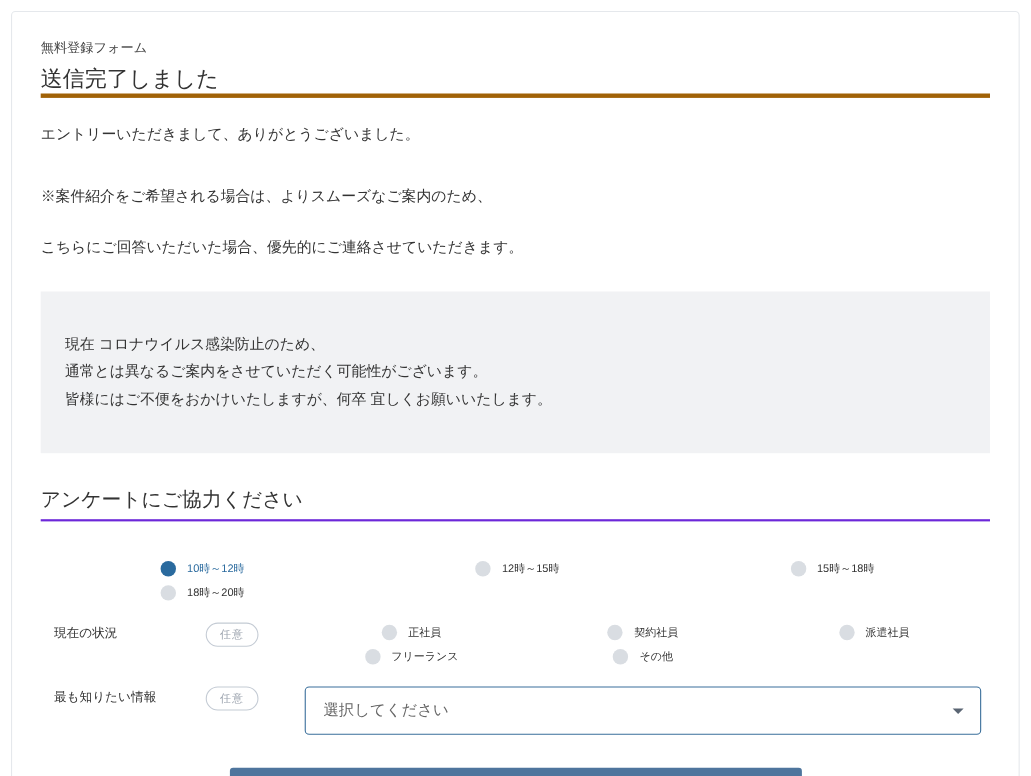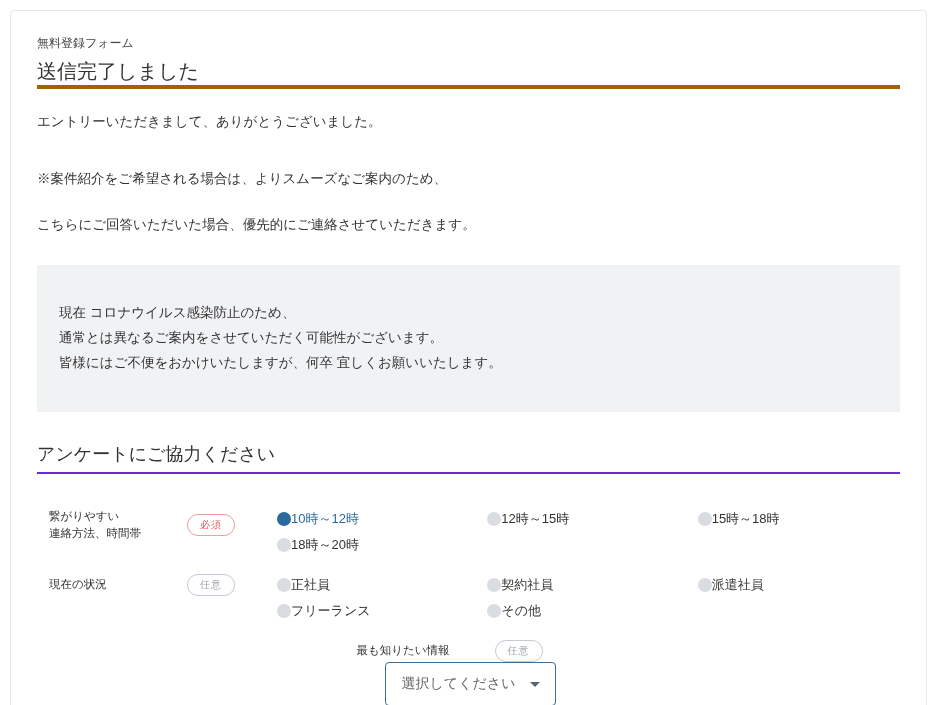--- a/index.html
+++ b/index.html
@@ -91,23 +91,25 @@
   .options {
     display: grid;
     grid-template-columns: repeat(3, 1fr);
     gap: 8px 16px;
     flex: 1;
     padding-top: 2px;
   }
   .radio-option {
     display: flex;
     align-items: center;
-    font-size: 13px;
+    gap: 10px;
+    font-size: 10px;
     color: #333;
     cursor: pointer;
+    justify-content: center;
   }
   .radio-dot {
     width: 14px;
     height: 14px;
     border-radius: 50%;
     background: #d9dde2;
     flex-shrink: 0;
     position: relative;
   }
   .radio-dot.selected {
@@ -188,27 +190,20 @@
 
   <div class="notice-box">
     <span>現在 コロナウイルス感染防止のため、</span><br>
     <span>通常とは異なるご案内をさせていただく可能性がございます。</span><br>
     <span>皆様にはご不便をおかけいたしますが、何卒 宜しくお願いいたします。</span>
   </div>
 
   <h2 class="section-title">アンケートにご協力ください</h2>
 
   <div class="field-row">
-    <div class="field-label-wrap">
-      <div class="field-label">
-        <span>繋がりやすい</span><br>
-        <span>連絡方法、時間帯</span>
-      </div>
-      <span class="badge badge-required">必須</span>
-    </div>
     <div class="options">
       <label class="radio-option selected">
         <span class="radio-dot selected"></span>
         <span class="radio-label">10時～12時</span>
       </label>
       <label class="radio-option">
         <span class="radio-dot"></span>
         <span class="radio-label">12時～15時</span>
       </label>
       <label class="radio-option">
@@ -244,21 +239,21 @@
         <span class="radio-dot"></span>
         <span class="radio-label">フリーランス</span>
       </label>
       <label class="radio-option">
         <span class="radio-dot"></span>
         <span class="radio-label">その他</span>
       </label>
     </div>
   </div>
 
-  <div class="field-row" style="align-items:center;flex-direction:column;">
+  <div class="field-row" style="align-items:flex-start;">
     <div class="field-label-wrap">
       <div class="field-label">最も知りたい情報</div>
       <span class="badge badge-optional">任意</span>
     </div>
     <div class="select-wrap">
       <div class="select-box">
         <span>選択してください</span>
       </div>
       <span class="caret-down"></span>
     </div>

